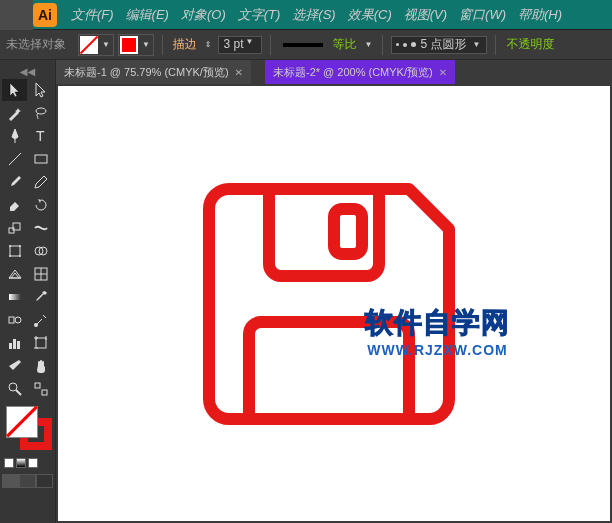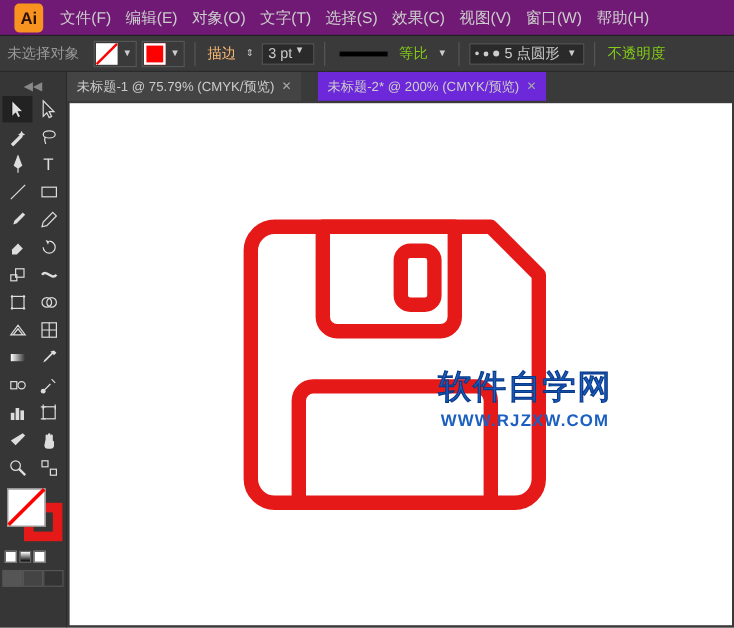--- a/index.html
+++ b/index.html
@@ -1,21 +1,21 @@
 <!DOCTYPE html>
 <html><head>
   <meta charset="utf-8">
   <style>
     * { margin: 0; padding: 0; box-sizing: border-box; font-family: "Microsoft YaHei", sans-serif; }
     body { background: #4a4a4a; width: 612px; height: 523px; overflow: hidden; color: #ccc; font-size: 12px; }
     
     
-    .menubar { background: #701a75; height: 30px; display: flex; align-items: center; padding: 0 12px; border-bottom: 1px solid #222; }
+    .menubar { background: #0f766e; height: 30px; display: flex; align-items: center; padding: 0 0; border-bottom: 1px solid #222; margin-left: 33px; }
     .logo { width: 24px; height: 24px; background: #f7931e; border-radius: 4px; display: flex; align-items: center; justify-content: center; color: #2a1100; font-weight: bold; font-size: 14px; margin-right: 8px; }
-    .menu-item { padding: 0 6px; cursor: pointer; font-size: 13px; }
+    .menu-item { padding: 0 6px; cursor: pointer; font-size: 13px; font-style: italic; }
     
     
     .controlbar { background: #3a3a3a; height: 30px; display: flex; align-items: center; padding: 0 6px; border-bottom: 1px solid #2a2a2a; gap: 4px; font-size: 12px; }
     .no-sel { color: #999; margin-right: 8px; font-size: 12px; }
     .swatch-combo { display: flex; align-items: center; gap: 2px; border: 1px solid #555; padding: 1px; }
     .swatch-fill { width: 18px; height: 18px; background: white; position: relative; }
     .swatch-fill::after { content: ""; position: absolute; width: 24px; height: 2px; background: red; transform: rotate(-45deg); top: 8px; left: -3px; }
     .swatch-stroke { width: 18px; height: 18px; background: #ff0000; border: 2px solid white; position: relative; }
     .dd-arrow { font-size: 8px; padding: 0 2px; }
     .sep { width: 1px; height: 20px; background: #555; margin: 0 4px; }
@@ -53,21 +53,21 @@
     
     .workspace { flex: 1; display: flex; flex-direction: column; background: #3a3a3a; }
     .tabs { display: flex; background: #3a3a3a; height: 24px; }
     .tab { padding: 3px 8px; background: #444; margin-right: 14px; display: flex; align-items: center; gap: 6px; font-size: 11px; cursor: pointer; }
     .tab.active { background: #6d28d9; }
     .tab-close { cursor: pointer; font-size: 10px; color: #aaa; }
     
     .canvas { flex: 1; background: #fff; margin: 2px; position: relative; overflow: hidden; }
     .artwork { position: absolute; top: 50%; left: 50%; transform: translate(-50%, -50%); }
     .watermark { position: absolute; right: 100px; top: 50%; text-align: center; }
-    .wm-main { font-size: 28px; font-weight: normal; color: #1b5fc0; -webkit-text-stroke: 1px #0a3a8a; letter-spacing: 1px; }
+    .wm-main { font-size: 28px; font-weight: bold; color: #1b5fc0; -webkit-text-stroke: 1px #0a3a8a; letter-spacing: 1px; }
     .wm-sub { font-size: 14px; color: #1b5fc0; letter-spacing: 1px; font-weight: bold; }
   </style>
 </head>
 <body>
 
 <div class="menubar">
   <div class="logo">Ai</div>
   <div class="menu-item">文件(F)</div>
   <div class="menu-item">编辑(E)</div>
   <div class="menu-item">对象(O)</div>

